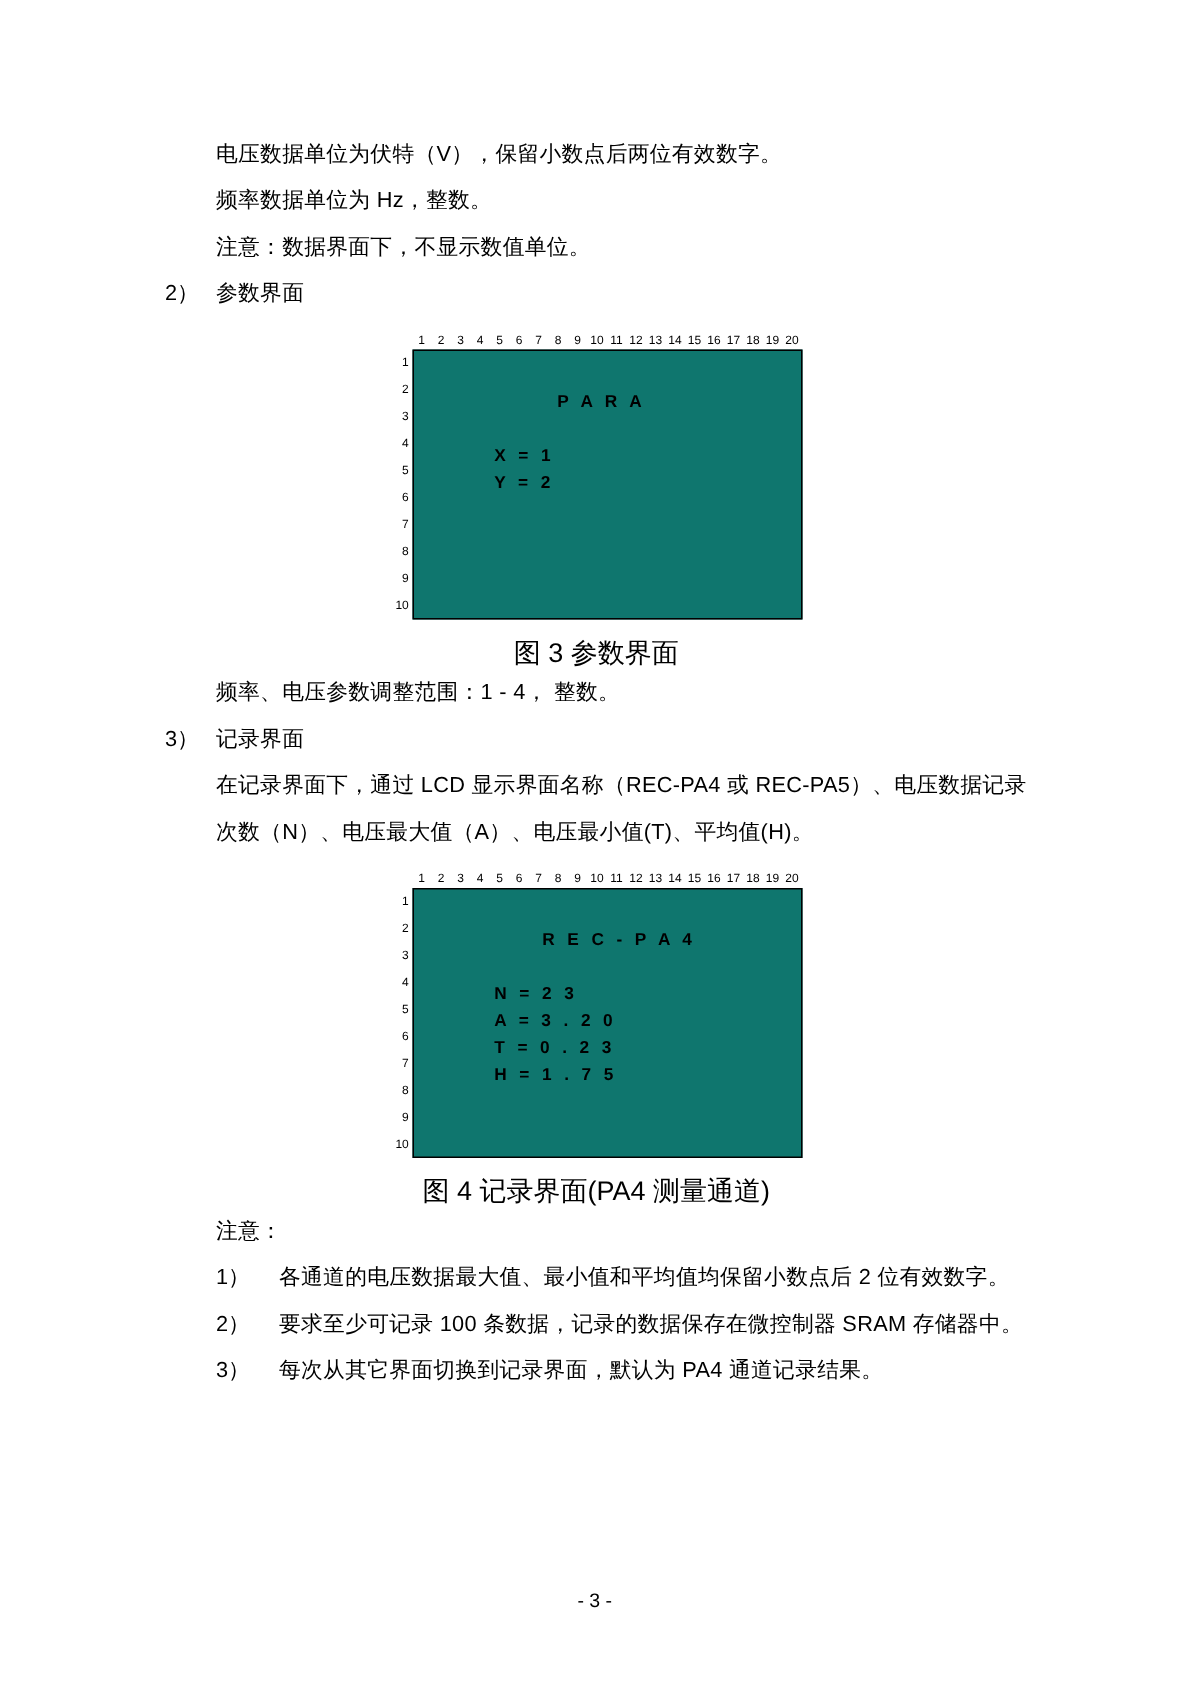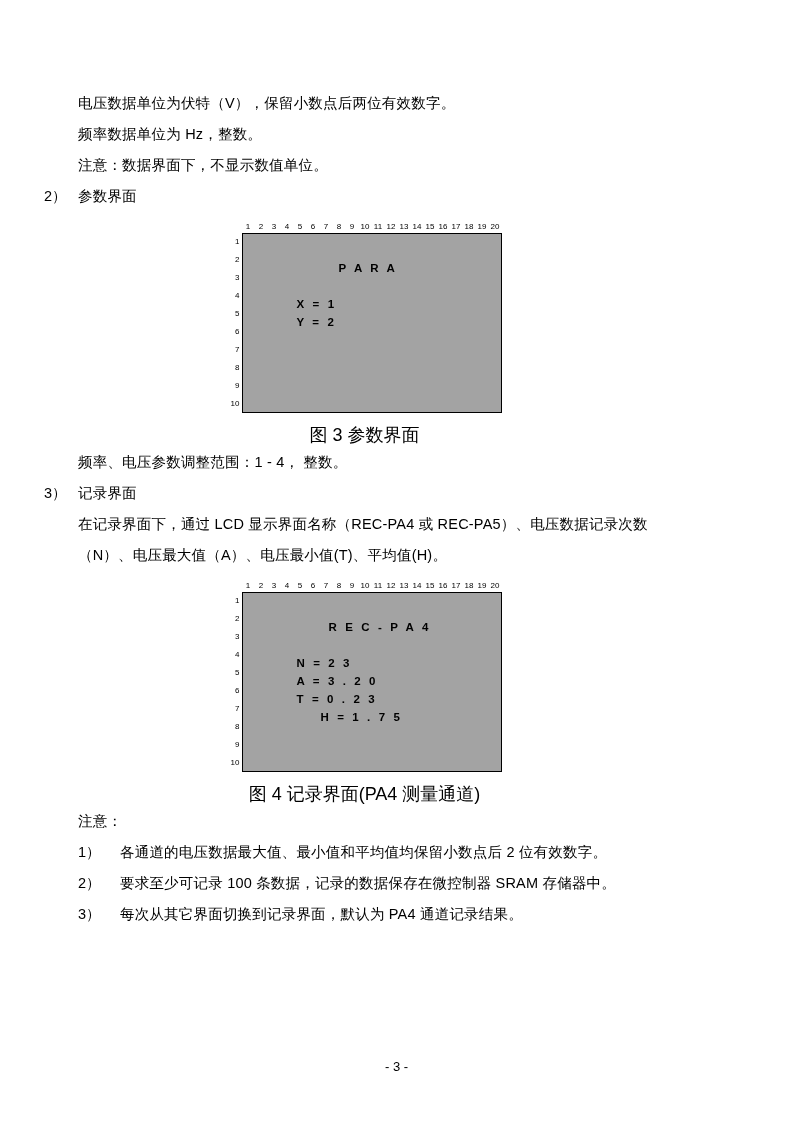--- a/index.html
+++ b/index.html
@@ -13,21 +13,21 @@
     font-family: "Liberation Serif", serif;
     color: #000000;
     position: relative;
     overflow: hidden;
   }
   .page {
     position: relative;
     width: 793px;
     height: 1122px;
     box-sizing: border-box;
-    padding: 88px 108px 40px 44px;
+    padding: 88px 108px 40px 110px;
   }
   .para {
     font-family: "Liberation Sans", sans-serif;
     font-size: 14.5px;
     line-height: 31px;
     margin: 0;
     letter-spacing: 0.2px;
   }
   .indent-2 { margin-left: 34px; }
 
@@ -105,21 +105,21 @@
     display: block;
     height: 18px;
     line-height: 18px;
   }
   .lcd-screen {
     border: 1.5px solid #000;
     width: 260px;
     height: 180px;
     position: relative;
     box-sizing: border-box;
-    background: #a3a3a3;
+    background: #0f766e;
   }
   .lcd-line {
     position: absolute;
     font-family: "Liberation Sans", sans-serif;
     font-size: 11.5px;
     letter-spacing: 2.6px;
     white-space: pre;
     font-weight: 600;
   }
   .fig-caption {
@@ -247,21 +247,21 @@
           <span>7</span>
           <span>8</span>
           <span>9</span>
           <span>10</span>
         </div>
         <div class="lcd-screen">
           <div class="lcd-line" style="top:28px;left:86px;">R E C - P A 4</div>
           <div class="lcd-line" style="top:64px;left:54px;">N = 2 3</div>
           <div class="lcd-line" style="top:82px;left:54px;text-align:right;">A = 3 . 2 0</div>
           <div class="lcd-line" style="top:100px;left:54px;text-align:right;">T = 0 . 2 3</div>
-          <div class="lcd-line" style="top:118px;left:54px;margin-left:24px;">H = 1 . 7 5</div>
+          <div class="lcd-line" style="top:118px;left:54px;">H = 1 . 7 5</div>
         </div>
       </div>
     </div>
     <div class="fig-caption">图 4 记录界面(PA4 测量通道)</div>
   </div>
 
   <p class="para indent-2">注意：</p>
 
   <div class="sub-row">
     <div class="sub-marker">1）</div>

